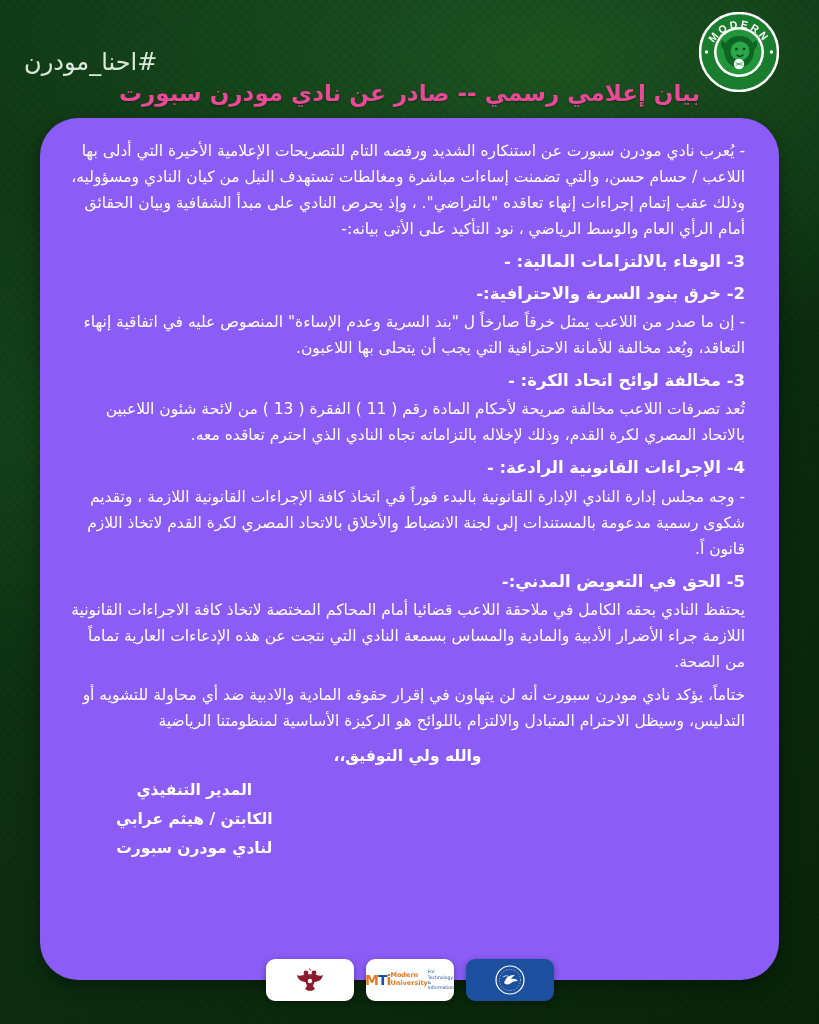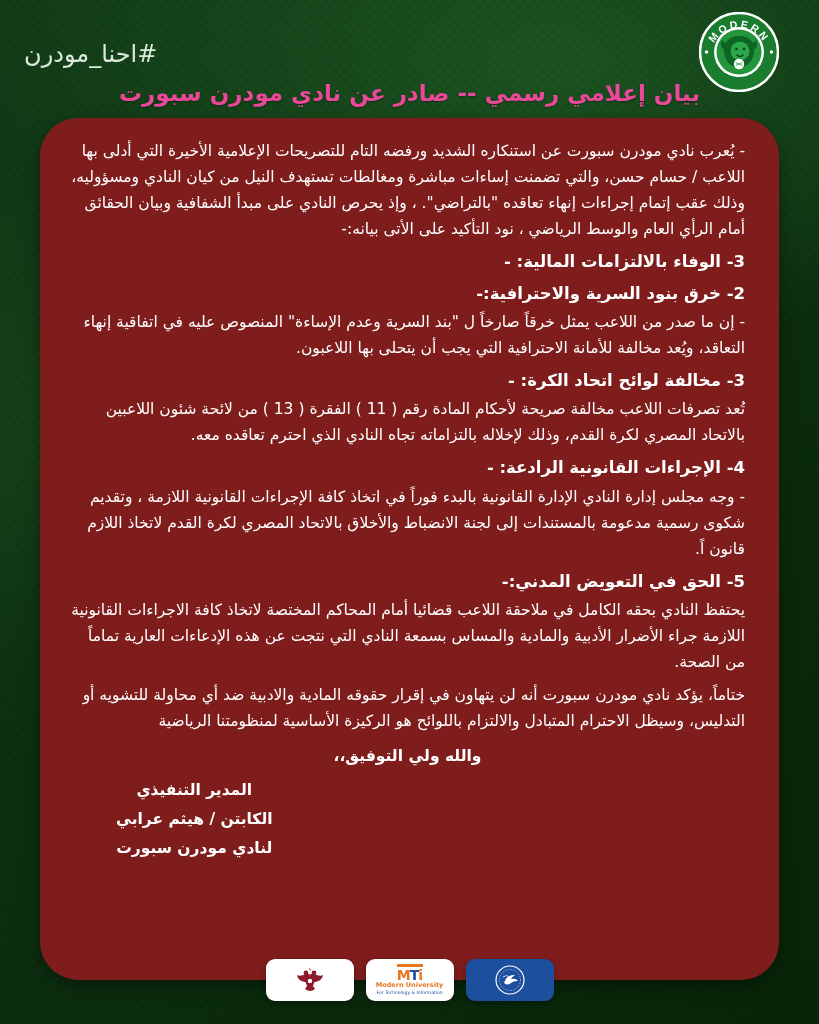--- a/index.html
+++ b/index.html
@@ -13,32 +13,32 @@
       linear-gradient(135deg,#123d17 0%,#0d3011 45%,#082508 100%);
     color:#fff;
   }
   .bg-texture{
     position:absolute; inset:0; z-index:0; pointer-events:none; opacity:.30;
     background:
       repeating-linear-gradient(45deg, rgba(0,0,0,.14) 0 2px, transparent 2px 7px),
       repeating-linear-gradient(-45deg, rgba(0,0,0,.10) 0 2px, transparent 2px 7px);
   }
   .hashtag{
-    position:absolute; top:40px; left:24px; z-index:2;
+    position:absolute; top:48px; left:24px; z-index:2;
     direction:rtl; font-size:24px; color:#dcE8dc; letter-spacing:.5px;
   }
   .club-badge{ position:absolute; top:12px; right:40px; width:80px; height:80px; z-index:2; }
   .page-title{
     position:absolute; top:80px; left:0; width:100%; z-index:2;
     direction:rtl; text-align:center; font-size:23px; font-weight:bold; color:#ec4899;
     text-shadow:0 1px 2px rgba(0,0,0,.35);
   }
   .card{
     position:absolute; left:40px; top:118px; width:739px; height:862px; z-index:1;
-    background:#7f1d1d; border-radius:38px;
+    background:#8b5cf6; border-radius:38px;
     box-shadow:0 6px 18px rgba(0,0,0,.35);
     padding:20px 34px 0 30px;
     direction:rtl;
   }
   .card p{
     font-size:15.5px; line-height:1.68; text-align:right; color:#fff;
     margin:0 0 7px 0;
   }
   .card h3{
     font-size:16.5px; font-weight:bold; color:#fff; text-align:right;
@@ -49,21 +49,21 @@
     width:max-content; margin:6px auto 0 16px; 
     margin-left:46px; margin-right:auto;
     text-align:center; font-weight:bold; font-size:15.5px; line-height:1.85;
   }
   .footer-logos{
     position:absolute; left:0; top:959px; width:100%; z-index:3;
     display:flex; justify-content:center; gap:12px;
   }
   .flogo{
     width:88px; height:42px; border-radius:9px;
-    display:flex; flex-direction:column; align-items:center; justify-content:center;
+    display:flex; flex-direction:row; align-items:center; justify-content:center;
     box-shadow:0 2px 6px rgba(0,0,0,.35);
   }
   .flogo.white{ background:#ffffff; }
   .flogo.blue{ background:#1c4f9e; }
   .mti-line1{ font-size:14px; font-weight:bold; line-height:1; letter-spacing:-1px; }
   .mti-line1 .m{ color:#e87722; } .mti-line1 .t{ color:#1e4fa3; } .mti-line1 .i{ color:#e87722; }
   .mti-line2{ font-size:6.5px; font-weight:bold; color:#e87722; line-height:1.2; }
   .mti-line3{ font-size:4.5px; color:#1e4fa3; line-height:1.2; }
   .mti-bar{ width:26px; height:3px; background:#e87722; margin-bottom:1px; }
 </style>

